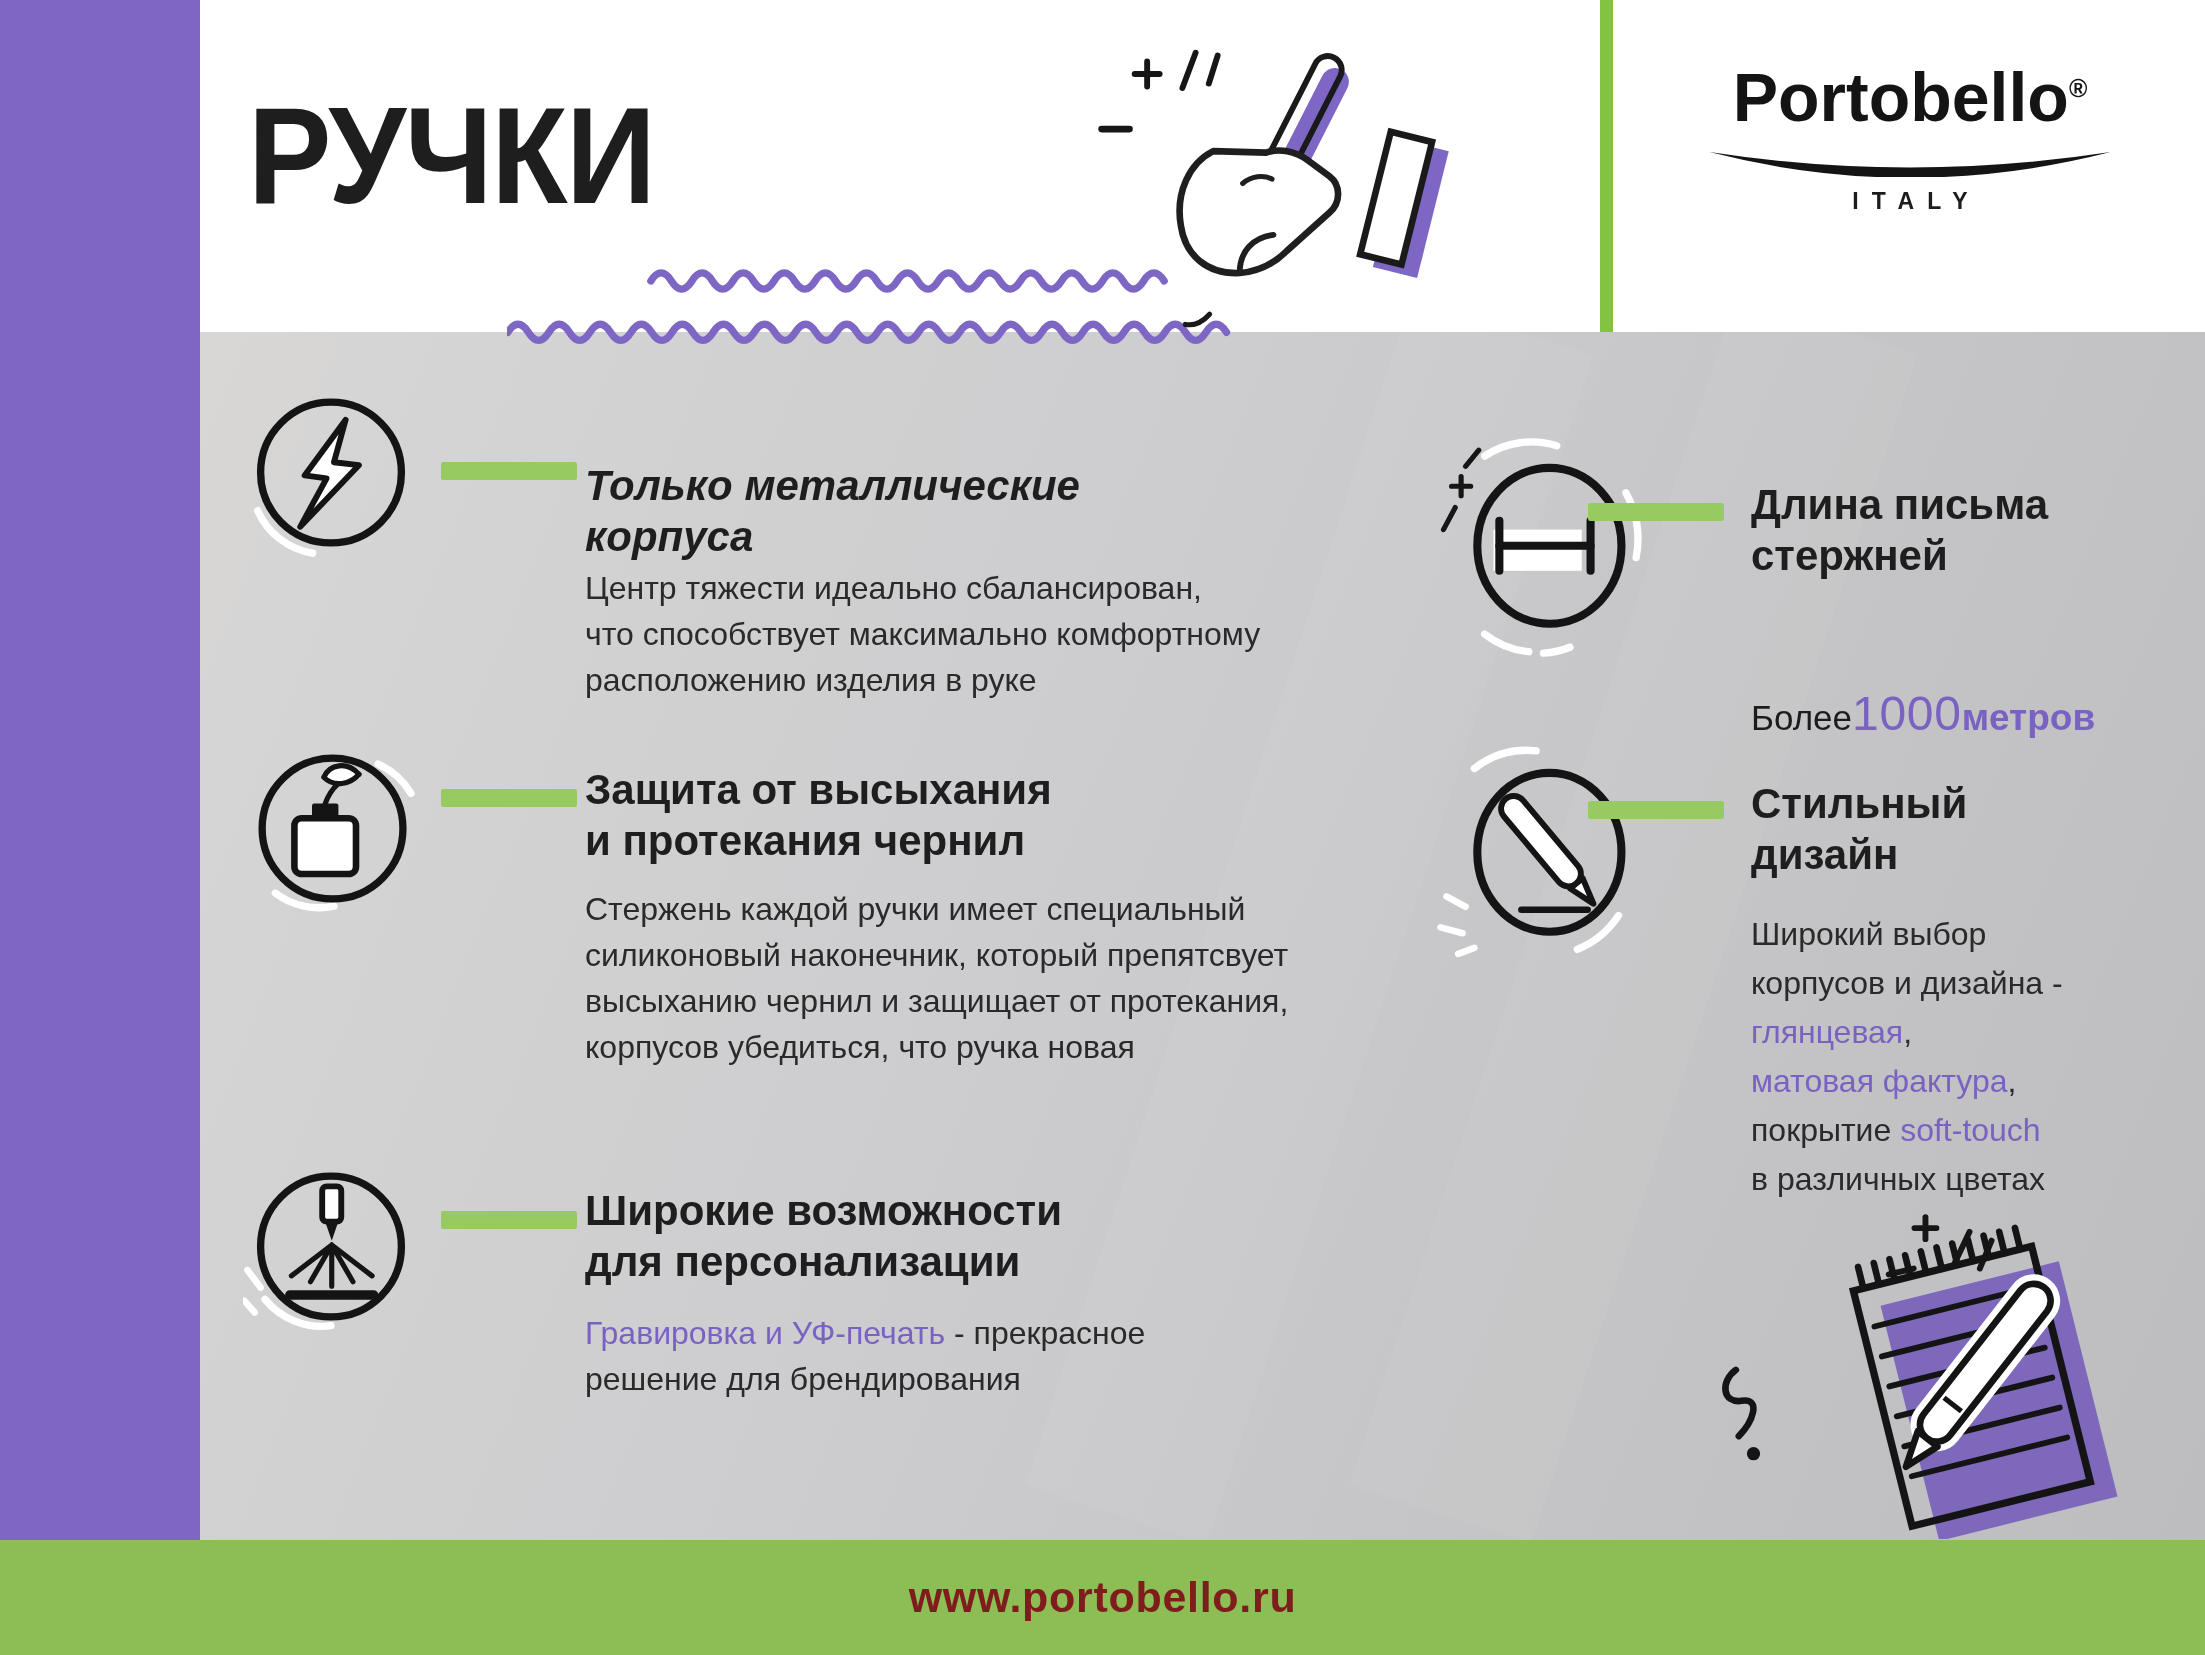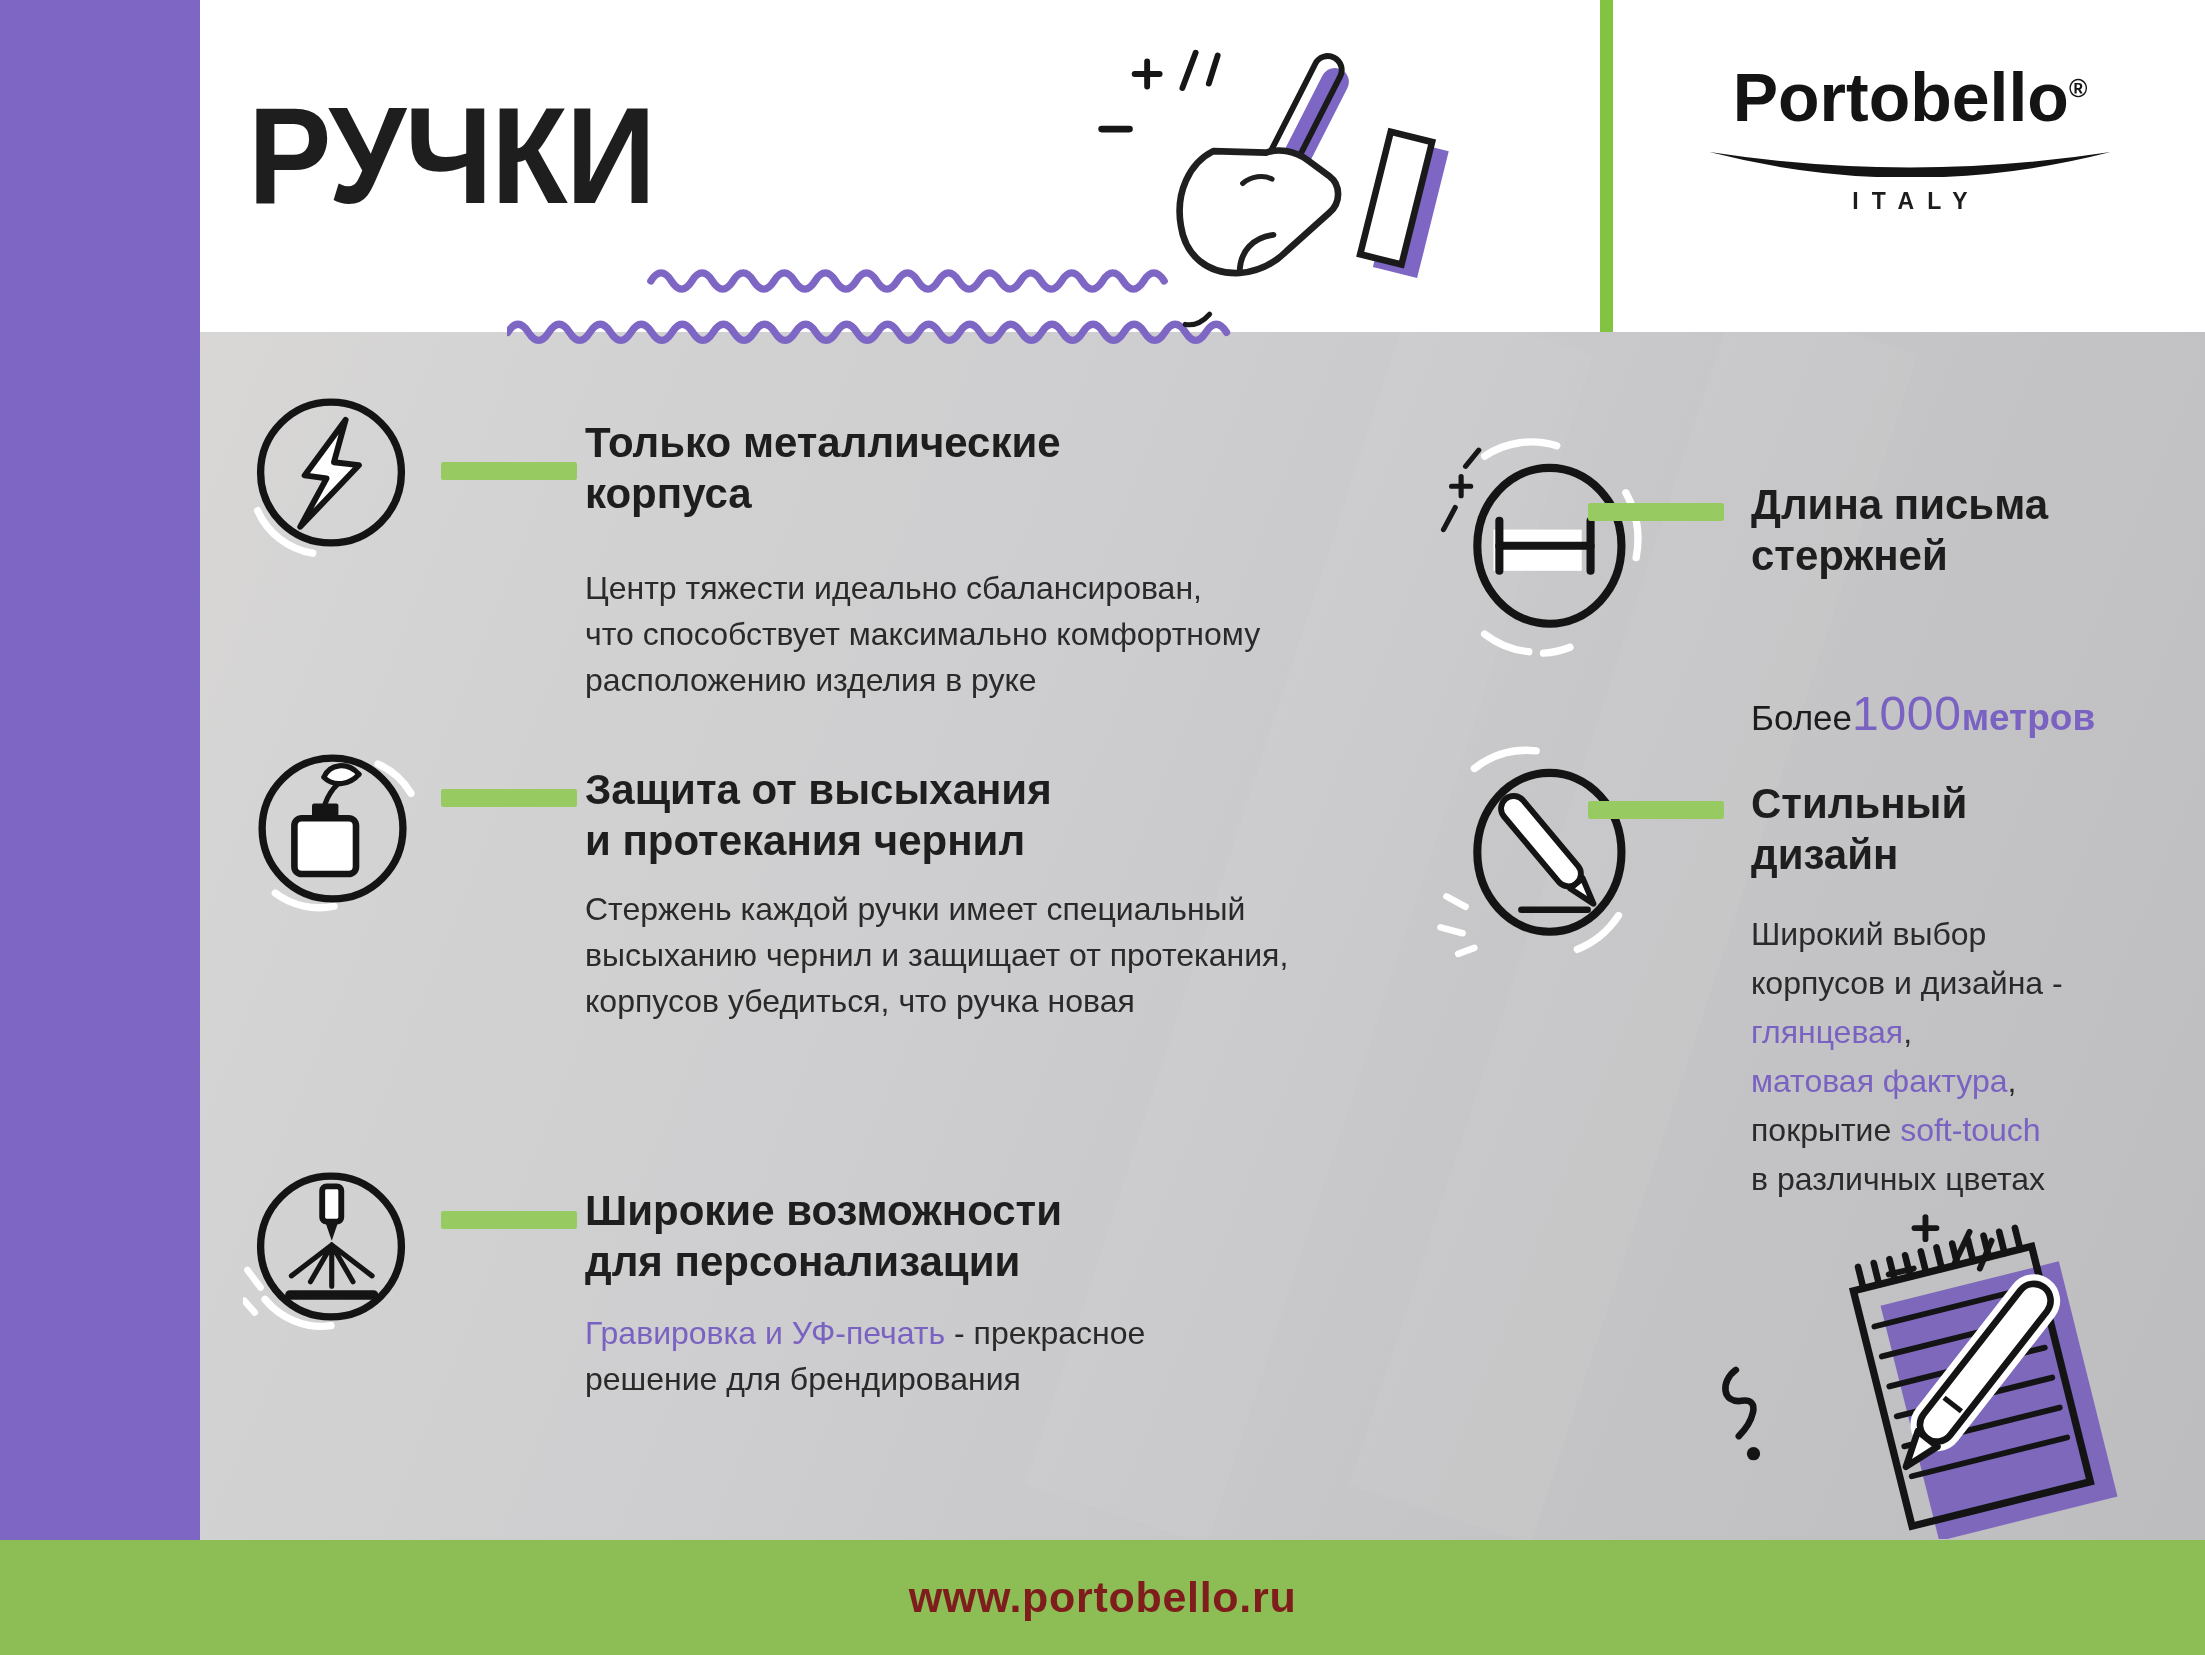--- a/index.html
+++ b/index.html
@@ -100,21 +100,21 @@
     </svg>
     <div class="logo-country">ITALY</div>
   </div>
 
   <svg class="icon-wrap" style="left:243px;top:386px;" width="176" height="176" viewBox="0 0 240 240">
     <path d="M20 170 A 100 100 0 0 0 95 228" fill="none" stroke="#ffffff" stroke-width="10" stroke-linecap="round"></path>
     <circle cx="120" cy="118" r="96" fill="none" stroke="#141414" stroke-width="10"></circle>
     <path d="M140 46 L84 122 L114 126 L78 192 L158 108 L124 104 Z" fill="#ffffff" stroke="#141414" stroke-width="8" stroke-linejoin="round"></path>
   </svg>
   <div class="dash" style="left:441px;top:462px;"></div>
-  <div class="heading" style="left:585px;top:417px;">
+  <div class="heading" style="left:585px;top:460px;font-style:italic;">
     <div>Только металлические</div>
     <div>корпуса</div>
   </div>
   <div class="desc" style="left:585px;top:565px;">
     <div>Центр тяжести идеально сбалансирован,</div>
     <div>что способствует максимально комфортному</div>
     <div>расположению изделия в руке</div>
   </div>
 
   <svg class="icon-wrap" style="left:246px;top:742px;" width="176" height="176" viewBox="0 0 240 240">
@@ -126,20 +126,21 @@
     <path d="M108 84 C 116 62, 132 48, 154 44" fill="none" stroke="#141414" stroke-width="7" stroke-linecap="round"></path>
     <path d="M154 44 C 138 26, 114 30, 106 48 C 120 62, 142 58, 154 44 Z" fill="#ffffff" stroke="#141414" stroke-width="7" stroke-linejoin="round"></path>
   </svg>
   <div class="dash" style="left:441px;top:789px;"></div>
   <div class="heading" style="left:585px;top:764px;">
     <div>Защита от высыхания</div>
     <div>и протекания чернил</div>
   </div>
   <div class="desc" style="left:585px;top:886px;">
     <div>Стержень каждой ручки имеет специальный</div>
+    <div>силиконовый наконечник, который препятсвует</div>
     <div>высыханию чернил и защищает от протекания,</div>
     <div>корпусов убедиться, что ручка новая</div>
   </div>
 
   <svg class="icon-wrap" style="left:243px;top:1160px;" width="176" height="176" viewBox="0 0 240 240">
     <path d="M6 150 l18 24 M2 192 l14 16" stroke="#ffffff" stroke-width="9" stroke-linecap="round" fill="none"></path>
     <path d="M30 190 A 100 100 0 0 0 120 226" fill="none" stroke="#ffffff" stroke-width="10" stroke-linecap="round"></path>
     <circle cx="120" cy="118" r="96" fill="none" stroke="#141414" stroke-width="10"></circle>
     <rect x="108" y="36" width="26" height="48" rx="6" fill="#ffffff" stroke="#141414" stroke-width="8"></rect>
     <path d="M112 84 L130 84 L121 110 Z" fill="#141414"></path>

